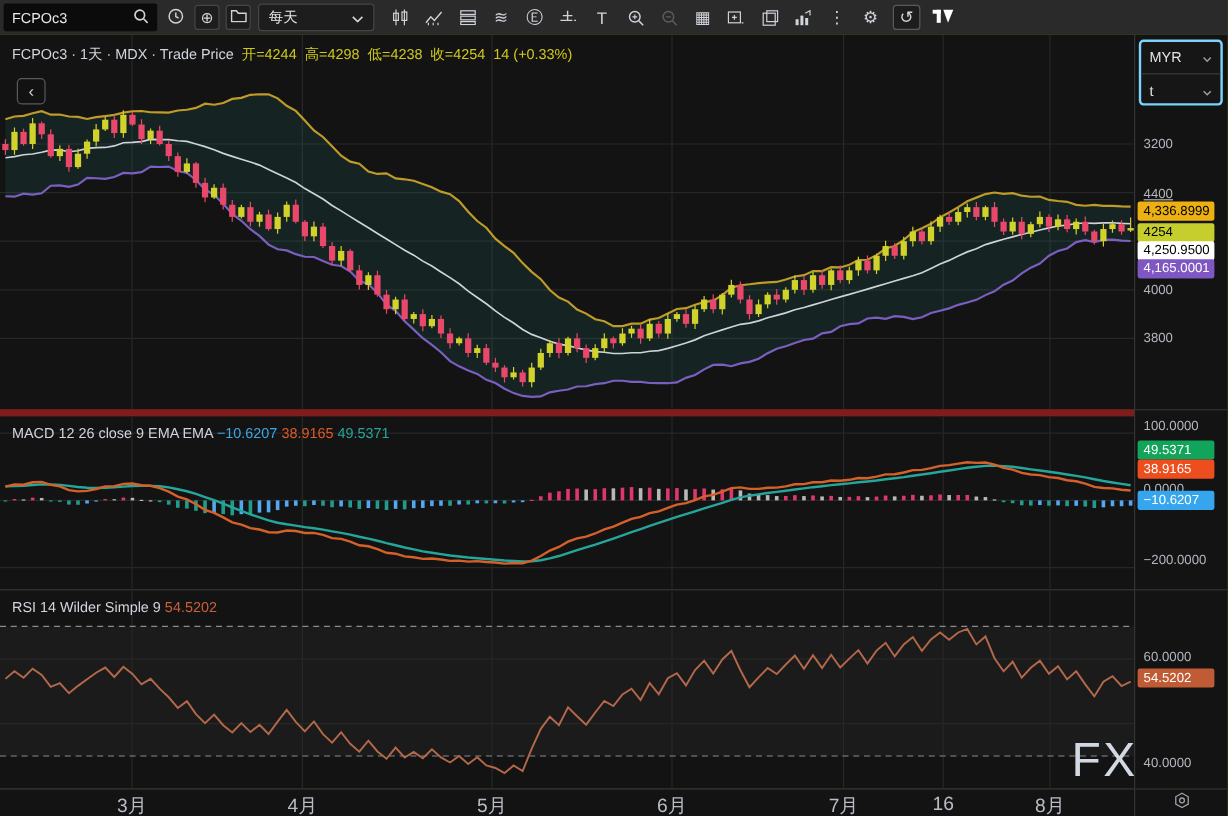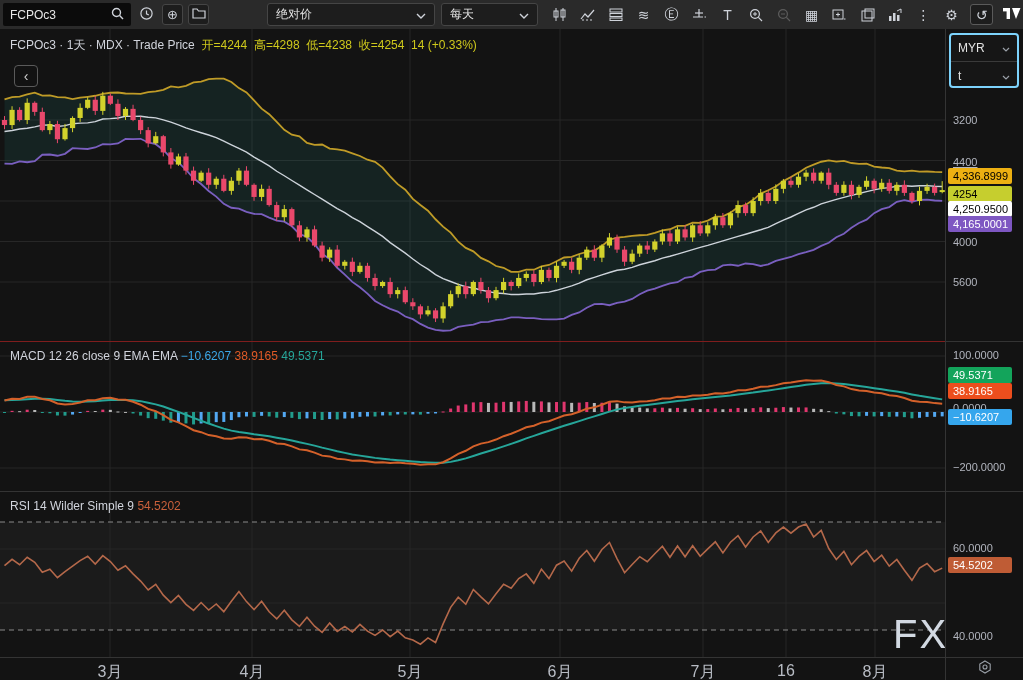--- a/index.html
+++ b/index.html
@@ -25,21 +25,21 @@
   .toolbar-icons { display:flex; align-items:center; gap:9px; margin-left:12px; }
   .icon-btn { display:flex; align-items:center; justify-content:center;
     width:19px; height:21px; color:#cfd3da; font-size:14px; cursor:pointer; }
   .icon-btn.dim { color:#5c5c5c; }
   .icon-btn.boxed { background:#1d1d1d; border:1px solid #5a5a5a; border-radius:3px; width:23px; }
   .icon-btn svg { display:block; }
 
   
   .pane { position:absolute; left:0; width:945px; background:#131313; overflow:hidden;text-align:center; }
   .pane-main { top:29px; height:312px; }
-  .pane-macd { top:341px; height:150px; border-top:1px solid #7f1d1d; }
+  .pane-macd { top:341px; height:150px; border-top:6px solid #7f1d1d; }
   .pane-rsi  { top:491px; height:166px; border-top:1px solid #343434; }
   .pane svg { position:absolute; left:0; top:0; }
 
   .sym-legend { position:absolute; left:10px; top:8px; z-index:5; font-size:12px;
     color:#d1d4dc; white-space:nowrap; }
   .sym-legend .yellow { color:#cfc91c; }
   .back-button { position:absolute; left:14px; top:36px; width:24px; height:22px; z-index:5;
     border:1px solid #5a5a5a; border-radius:4px; color:#d0d0d0; font-size:14px;
     display:flex; align-items:center; justify-content:center; cursor:pointer; background:rgba(19,19,19,.6); }
   .bb-legend { position:absolute; left:10px; top:60px; z-index:5; font-size:12px;
@@ -101,28 +101,20 @@
           </svg>
       </span>
     </div>
     <div class="tb-btn">
       <span>⊕</span>
     </div>
     <div class="tb-btn">
       <span>
         <svg width="14" height="12" viewBox="0 0 14 12">
             <path d="M1 3 L1 11 L13 11 L13 4 L6.5 4 L5 2 L1 2 Z" fill="none" stroke="#cfd3da" stroke-width="1.2"></path>
-          </svg>
-      </span>
-    </div>
-    <div class="dropdown dd-price">
-      <span>绝对价</span>
-      <span>
-        <svg width="10" height="6" viewBox="0 0 10 6">
-            <polyline points="1,1 5,5 9,1" fill="none" stroke="#cfd3da" stroke-width="1.4"></polyline>
           </svg>
       </span>
     </div>
     <div class="dropdown dd-interval">
       <span>每天</span>
       <span>
         <svg width="10" height="6" viewBox="0 0 10 6">
             <polyline points="1,1 5,5 9,1" fill="none" stroke="#cfd3da" stroke-width="1.4"></polyline>
           </svg>
       </span>
@@ -720,21 +712,21 @@
         <span>t</span>
         <span><svg width="8" height="5" viewBox="0 0 8 5">
               <polyline points="1,1 4,4 7,1" fill="none" stroke="#9aa0a8" stroke-width="1.2"></polyline>
             </svg></span>
       </div>
     </div>
     <div id="axis-labels">
         <div class="tick" style="top: 91px;">3200</div>
         <div class="tick" style="top: 133px; text-decoration: underline;">4400</div>
         <div class="tick" style="top: 213px;">4000</div>
-        <div class="tick" style="top: 253px;">5600</div>
+        <div class="tick" style="top: 253px;">3800</div>
         <div class="badge" style="top: 147px; background: rgb(237, 176, 18); color: rgb(0, 0, 0);">4,336.8999</div>
         <div class="badge" style="top: 165px; background: rgb(198, 206, 46); color: rgb(0, 0, 0);">4254</div>
         <div class="badge" style="top: 180px; background: rgb(255, 255, 255); color: rgb(0, 0, 0);">4,250.9500</div>
         <div class="badge" style="top: 195px; background: rgb(126, 87, 194); color: rgb(255, 255, 255);">4,165.0001</div>
         <div class="tick" style="top: 326px;">100.0000</div>
         <div class="tick" style="top: 379px;">0.0000</div>
         <div class="tick" style="top: 438px;">−200.0000</div>
         <div class="badge" style="top: 346px; background: rgb(19, 164, 91); color: rgb(255, 255, 255);">49.5371</div>
         <div class="badge" style="top: 362px; background: rgb(237, 78, 29); color: rgb(255, 255, 255);">38.9165</div>
         <div class="badge" style="top: 388px; background: rgb(53, 166, 237); color: rgb(255, 255, 255);">−10.6207</div>

